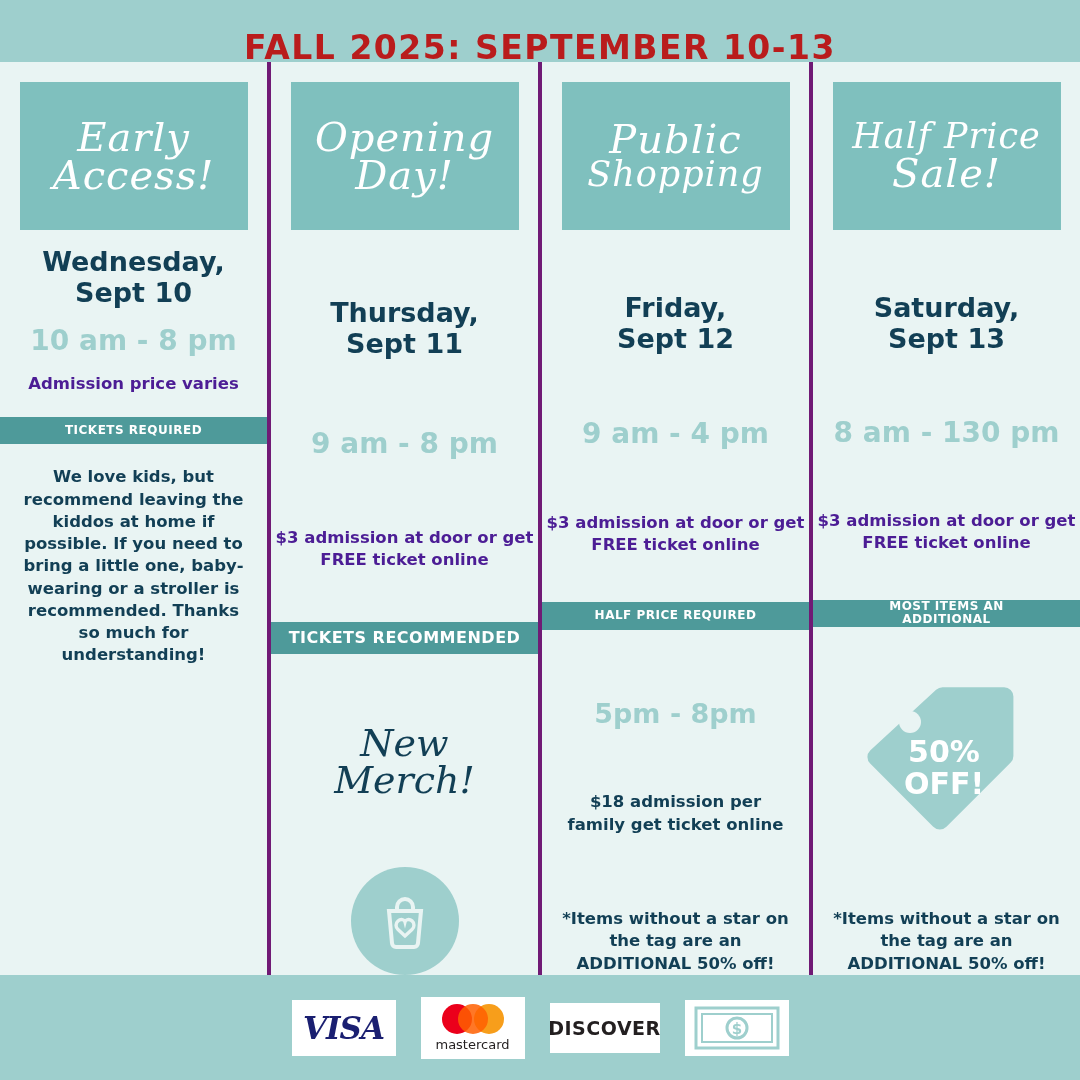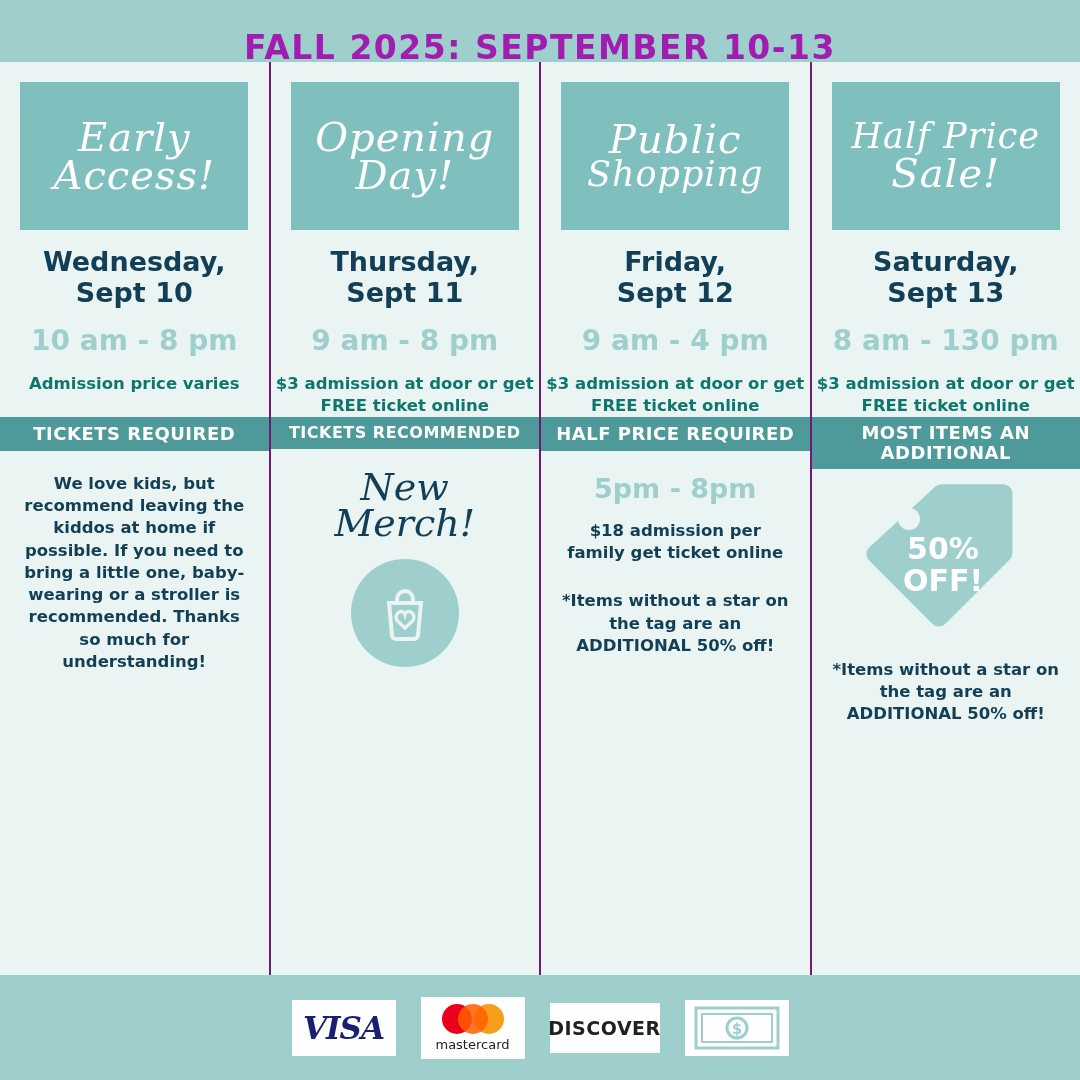--- a/index.html
+++ b/index.html
@@ -39,21 +39,21 @@
   }
   
   .subtitle-band {
     height: 62px;
     background: #9ecfcd;
     display: flex;
     align-items: center;
     justify-content: center;
   }
   .subtitle {
-    color: #a21caf;
+    color: #b91c1c;
     font-size: 33px;
     font-weight: bold;
     letter-spacing: 1.5px;
     font-family: "DejaVu Sans", sans-serif;
     margin-top: 32px;
   }
   
   .columns {
     flex: 1;
     display: flex;
@@ -62,21 +62,22 @@
   }
   .col {
     width: 270px;
     background: #e9f4f3;
     display: flex;
     flex-direction: column;
     align-items: center;
     position: relative;
   }
   .col + .col {
-    border-left: 2px solid #701a75;
+    border-left: 4px solid #701a75;
+    justify-content: space-between;
   }
   .script-box {
     width: 228px;
     height: 148px;
     margin-top: 20px;
     background: #7fc0be;
     display: flex;
     flex-direction: column;
     align-items: center;
     justify-content: center;
@@ -107,40 +108,40 @@
     font-size: 28px;
     font-weight: bold;
     color: #9ecfcd;
     text-align: center;
     font-family: "DejaVu Sans", sans-serif;
   }
   .admission {
     margin-top: 16px;
     font-size: 16.5px;
     font-weight: bold;
-    color: #0f766e;
+    color: #4c1d95;
     text-align: center;
     line-height: 1.3;
     min-height: 44px;
     font-family: "DejaVu Sans", sans-serif;
   }
   .ribbon {
     width: 100%;
     background: #4e9a9a;
     color: #ffffff;
-    font-size: 18px;
+    font-size: 12px;
     font-weight: bold;
     letter-spacing: 0.5px;
     text-align: center;
     padding: 7px 0;
     line-height: 1.1;
     font-family: "DejaVu Sans", sans-serif;
     box-sizing: border-box;
   }
-  .ribbon.two-line { padding: 6px 0; }
+  .ribbon.two-line { padding: 0 0; }
   .ribbon.sm { font-size: 16px; }
   .body-text {
     font-size: 16.5px;
     font-weight: bold;
     color: #123f55;
     text-align: center;
     line-height: 1.35;
     padding: 22px 22px 0 22px;
     font-family: "DejaVu Sans", sans-serif;
   }

